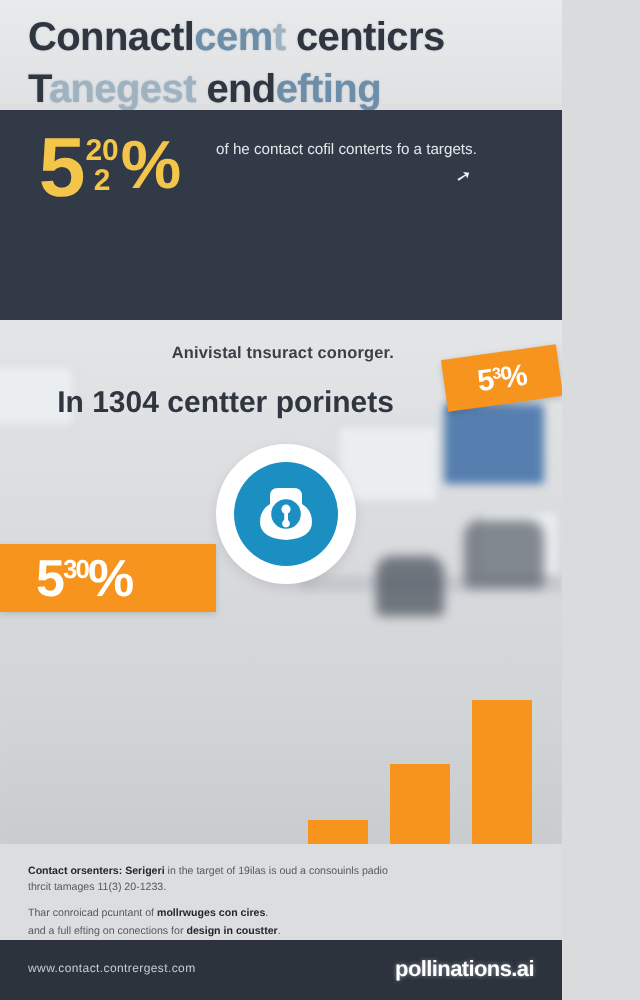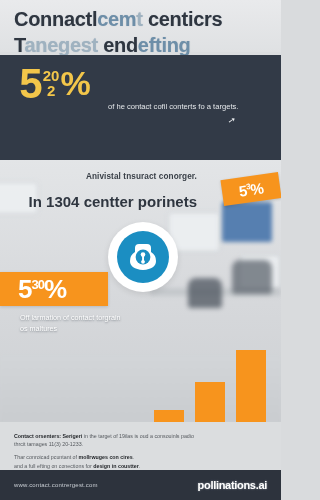--- a/index.html
+++ b/index.html
@@ -50,21 +50,21 @@
   .bignum .stack {
     display:flex; flex-direction:column; align-items:center;
     font-size:15px; line-height:1.0; padding-top:3px;
   }
   .bignum .pct { font-size:34px; padding-top:3px; margin-left:1px; }
   .stat-caption {
     margin-top:11px; font-size:8px; color:#e7e9ec; letter-spacing:.1px;
   }
 
   .stat-right {
-    position:absolute; left:108px; top:14px; width:166px;margin-top:32px;
+    position:absolute; left:108px; top:14px; width:166px;
   }
   .stat-right p {
     font-size:7.6px; color:#e4e7ea; line-height:1.62;
   }
   .stat-right p.lead { margin-bottom:9px; }
   .rocket-icon {
     position:absolute; right:38px; bottom:-3px;
     font-size:9px; color:#f0f2f4; transform:rotate(12deg);
   }
 
@@ -266,21 +266,20 @@
     </div>
   </div>
 
   <div class="banner-left">
     <span class="txt">
       <span>5</span>
       <span class="sup">30</span>
       <span>%</span>
     </span>
   </div>
-  <div class="banner-caption">Off larmation of contact torgrain os maltures</div>
 
   <div class="fineprint">
     <div class="fp-row">
       <b>Contact orsenters: Serigeri</b>
       <span>in the target of 19ilas is oud a consouinls padio</span>
     </div>
     <div class="fp-row">thrcit tamages 11(3) 20-1233.</div>
     <div class="fp-row fp-block2">
       <span>Thar conroicad pcuntant of </span><b>mollrwuges con cires</b><span>.</span>
     </div>

